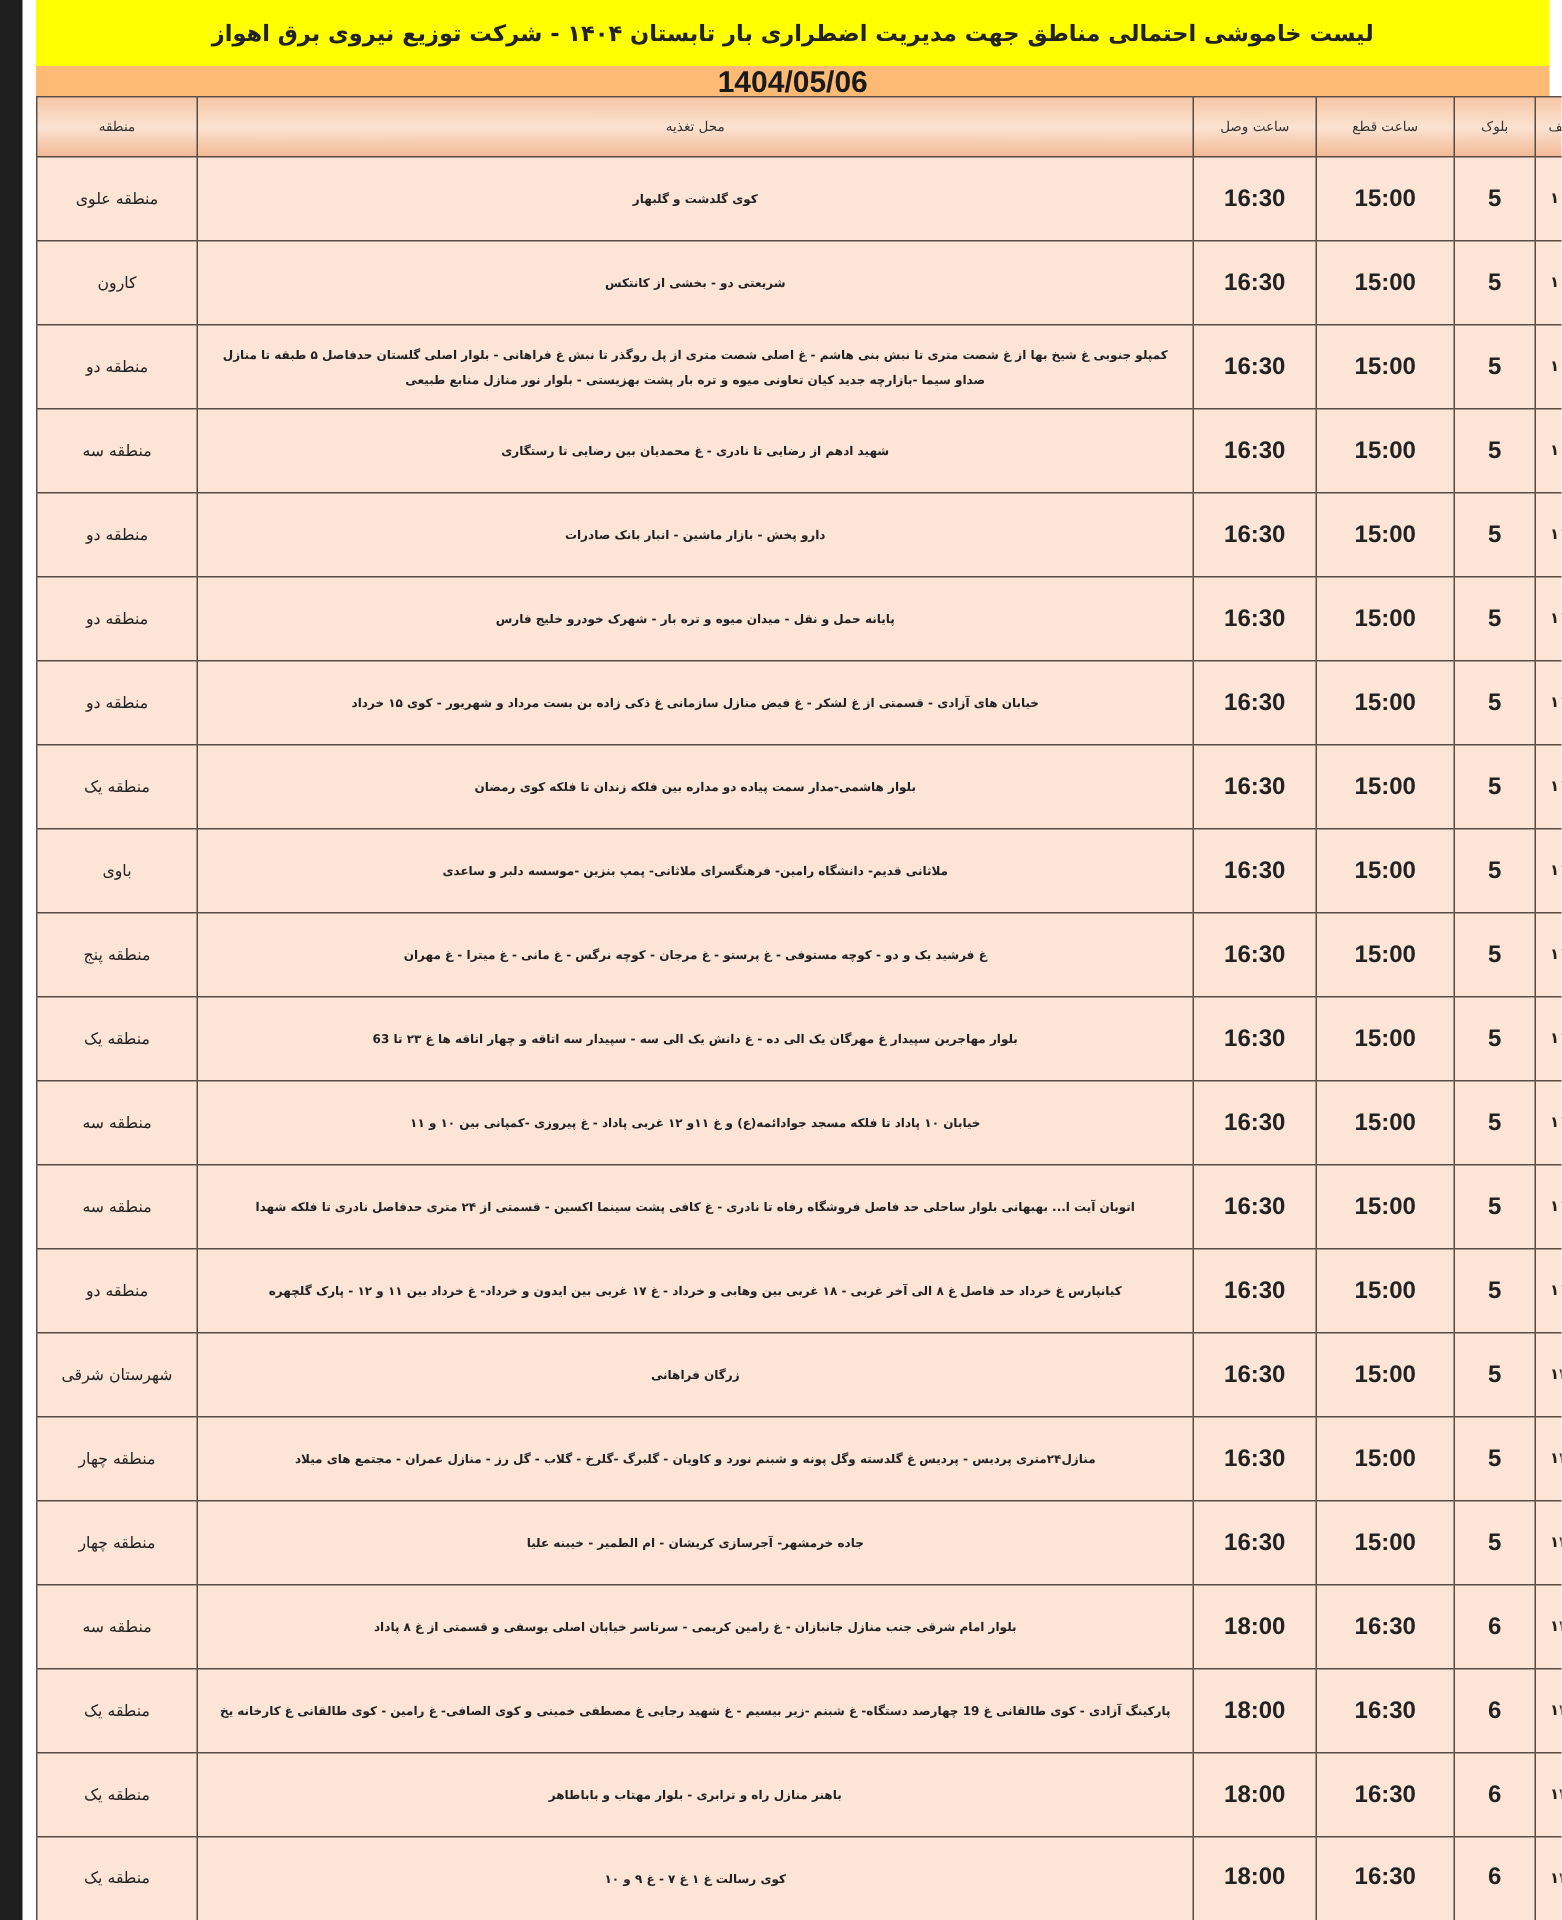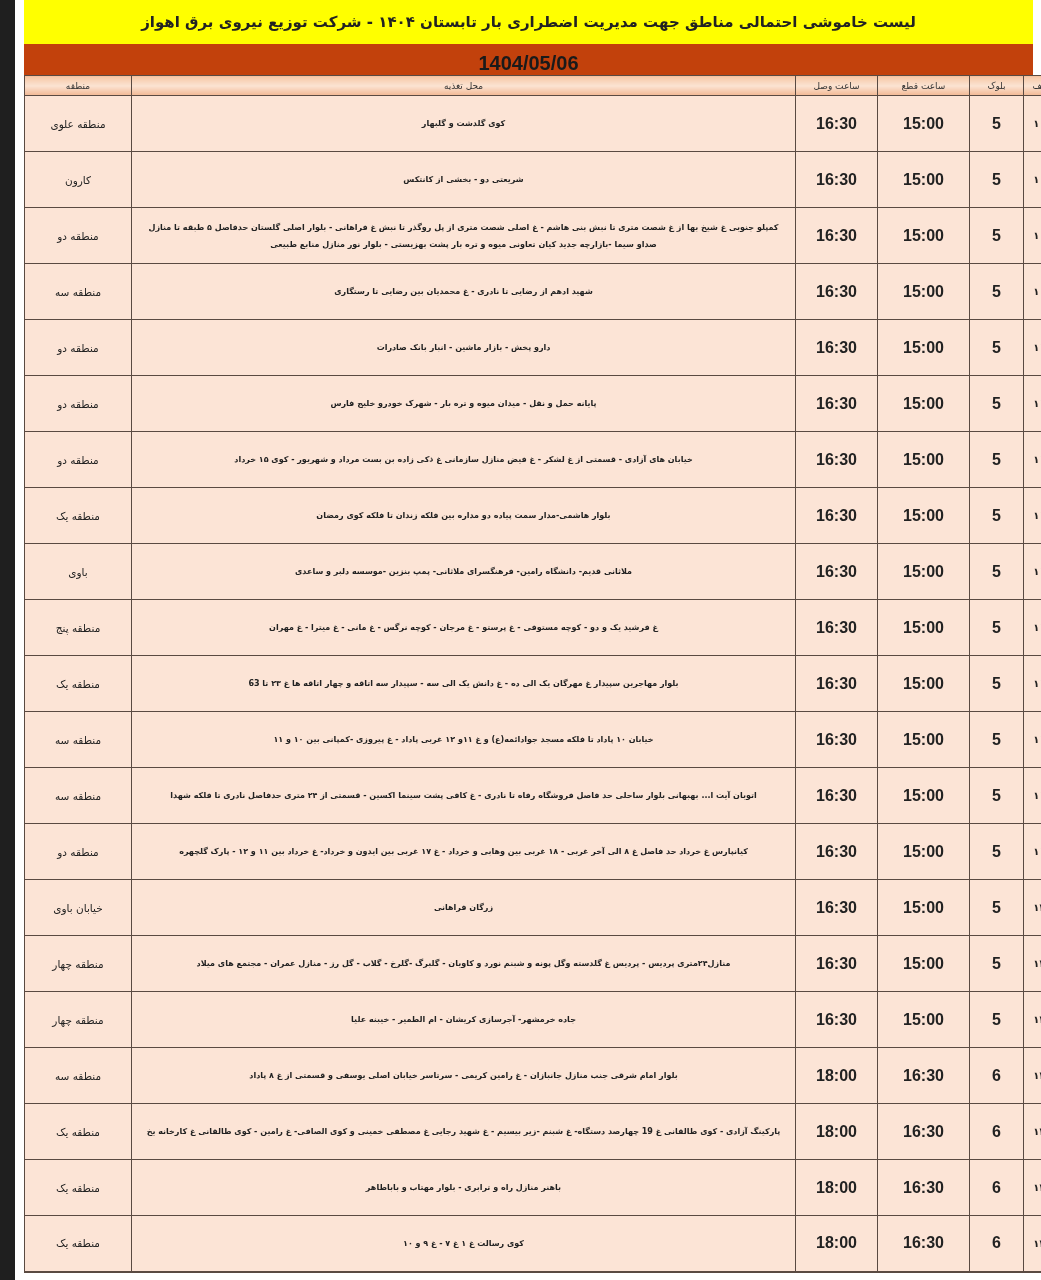--- a/index.html
+++ b/index.html
@@ -2,24 +2,24 @@
 <html><head>
 <meta charset="utf-8">
 <style>
   * { box-sizing: border-box; margin: 0; padding: 0; }
   html, body { width: 1041px; height: 1280px; overflow: hidden; background: #ffffff; }
   body { position: relative; font-family: "DejaVu Sans", sans-serif; }
   .dark-strip { position: absolute; left: 0; top: 0; width: 15px; height: 1280px; background: #1f1f1f; }
   .sheet { position: absolute; left: 24px; top: 0; width: 1009px; }
   .title-band { height: 44px; background: #ffff00; display: flex; align-items: center; justify-content: center; direction: rtl; }
   .title-band span { font-size: 15px; font-weight: bold; color: #222; }
-  .date-band { height: 31px; background: #c2410c; display: flex; align-items: flex-end; justify-content: center; }
+  .date-band { height: 20px; background: #fdba74; display: flex; align-items: flex-start; justify-content: center; }
   .date-band span { font-family: "Liberation Sans", sans-serif; font-size: 20px; font-weight: bold; color: #1a1a1a; }
   table { border-collapse: collapse; width: 1009px; direction: rtl; table-layout: fixed; }
-  th { height: 20px; background: linear-gradient(to bottom, #f6c7a6 0%, #fbe3d2 50%, #f2b894 100%); border: 1px solid #5a4a42; font-size: 9px; font-weight: normal; color: #333; text-align: center; }
+  th { height: 40px; background: linear-gradient(to bottom, #f6c7a6 0%, #fbe3d2 50%, #f2b894 100%); border: 1px solid #5a4a42; font-size: 9px; font-weight: normal; color: #333; text-align: center; }
   td { height: 56px; background: #fce4d6; border: 1px solid #5a4a42; text-align: center; vertical-align: middle; color: #222; }
   td.idx { font-size: 10px; font-weight: bold; }
   td.num { font-family: "Liberation Sans", sans-serif; font-size: 16px; font-weight: bold; color: #222; }
   td.loc { font-size: 8px; font-weight: bold; line-height: 17px; padding: 0 10px; }
   td.reg { font-size: 10.5px; font-weight: normal; margin-left: 15px; }
   table tr:last-child td { border-bottom: 2px solid #5a4a42; }
 </style>
 </head>
 <body>
 
@@ -164,21 +164,21 @@
           <td class="num">16:30</td>
           <td class="loc">کیانپارس غ خرداد حد فاصل غ ۸ الی آخر غربی - ۱۸ غربی بین وهابی و خرداد - غ ۱۷ غربی بین ایدون و خرداد- غ خرداد بین ۱۱ و ۱۲ - پارک گلچهره</td>
           <td class="reg">منطقه دو</td>
         </tr>
         <tr>
           <td class="idx">۱۲۰</td>
           <td class="num">5</td>
           <td class="num">15:00</td>
           <td class="num">16:30</td>
           <td class="loc">زرگان فراهانی</td>
-          <td class="reg">خیابان باوی</td>
+          <td class="reg">شهرستان شرقی</td>
         </tr>
         <tr>
           <td class="idx">۱۲۱</td>
           <td class="num">5</td>
           <td class="num">15:00</td>
           <td class="num">16:30</td>
           <td class="loc">منازل۲۴متری پردیس - پردیس غ گلدسته وگل پونه و شبنم نورد و کاویان - گلبرگ -گلرخ - گلاب - گل رز - منازل عمران - مجتمع های میلاد</td>
           <td class="reg">منطقه چهار</td>
         </tr>
         <tr>

